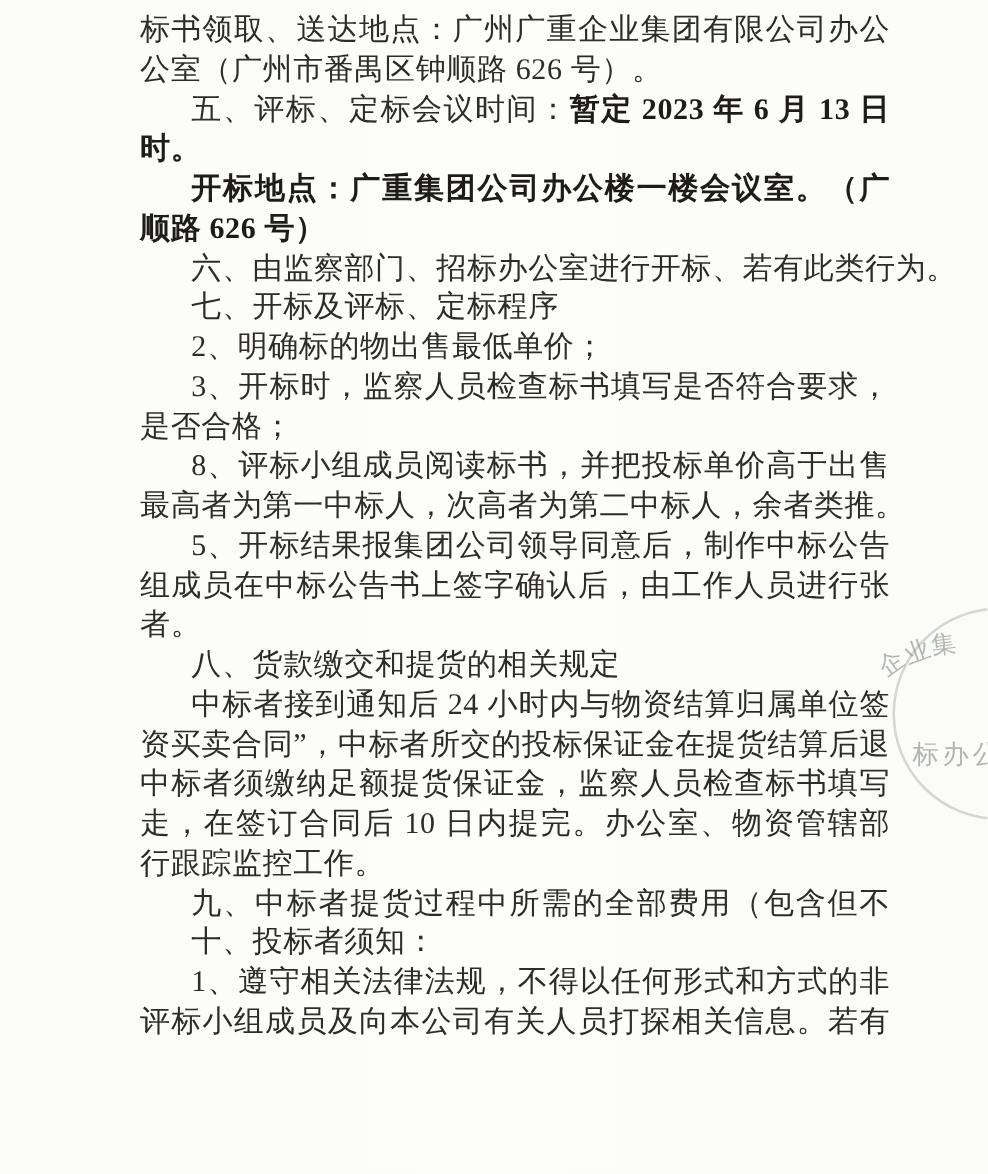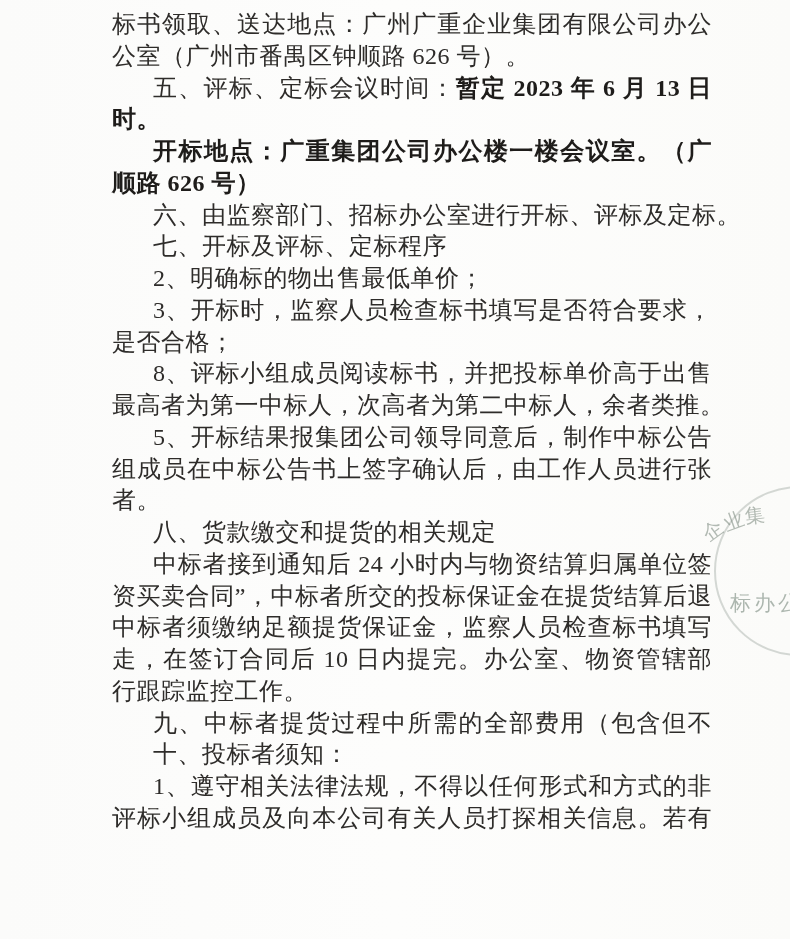--- a/index.html
+++ b/index.html
@@ -65,21 +65,21 @@
 <body>
 
 <div class="page">
   <div class="text-block" id="text-block">
       <div class="line full"><span>标书领取、送达地点：广州广重企业集团有限公司办公楼二楼招标办</span></div>
       <div class="line"><span>公室（广州市番禺区钟顺路 626 号）。</span></div>
       <div class="line ind full"><span>五、评标、定标会议时间：</span><span class="b">暂定 2023 年 6 月 13 日上午 9：30</span></div>
       <div class="line"><span class="b">时。</span></div>
       <div class="line ind full"><span class="b">开标地点：广重集团公司办公楼一楼会议室。（广州市番禺区钟</span></div>
       <div class="line"><span class="b">顺路 626 号）</span></div>
-      <div class="line ind"><span>六、由监察部门、招标办公室进行开标、评标及定标。</span></div>
+      <div class="line ind"><span>六、由监察部门、招标办公室进行开标、若有此类行为。</span></div>
       <div class="line ind"><span>七、开标及评标、定标程序</span></div>
       <div class="line ind"><span>2、明确标的物出售最低单价；</span></div>
       <div class="line ind full"><span>3、开标时，监察人员检查标书填写是否符合要求，投标人身份</span></div>
       <div class="line"><span>是否合格；</span></div>
       <div class="line ind full"><span>8、评标小组成员阅读标书，并把投标单价高于出售最低价的投</span></div>
       <div class="line"><span>最高者为第一中标人，次高者为第二中标人，余者类推。</span></div>
       <div class="line ind full"><span>5、开标结果报集团公司领导同意后，制作中标公告书，招标小</span></div>
       <div class="line full"><span>组成员在中标公告书上签字确认后，由工作人员进行张贴并通知中标</span></div>
       <div class="line"><span>者。</span></div>
       <div class="line ind"><span>八、货款缴交和提货的相关规定</span></div>

